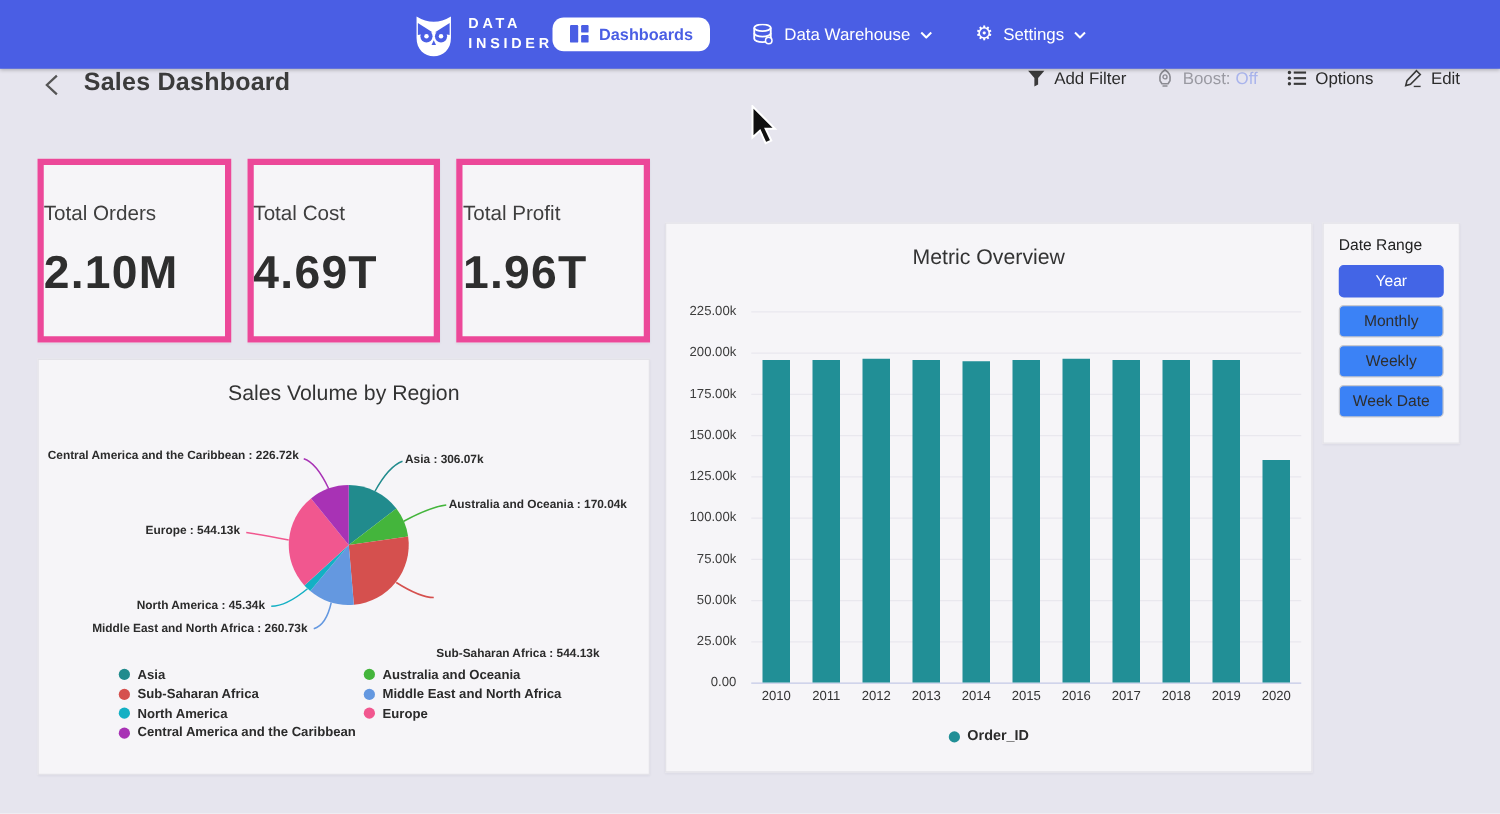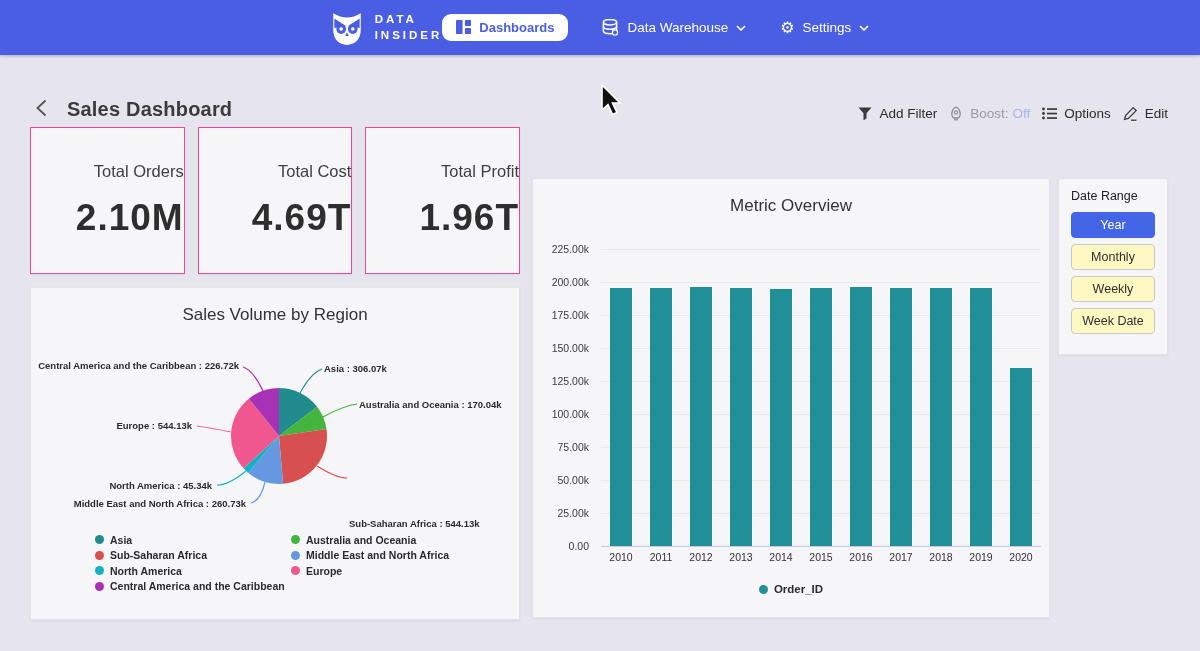--- a/index.html
+++ b/index.html
@@ -15,34 +15,34 @@
   .brand-text { color:#fff; font-size:11.5px; font-weight:bold; letter-spacing:3px; line-height:1.35; }
   .nav-right { display:flex; align-items:center; gap:34px; }
   .nav-pill { display:flex; align-items:center; gap:8px; background:#fff; border:none;
     border-radius:9px; padding:6px 14px; color:#4a5ee4; font-size:13px; font-weight:bold; cursor:pointer;
     font-family:"Liberation Sans",sans-serif; }
   .nav-item { display:flex; align-items:center; gap:8px; color:#fff; font-size:13.5px; cursor:pointer; }
   .gear-glyph { font-size:16px; line-height:1; color:#fff; }
 
   
   .page-header { position:absolute; top:55px; left:0; width:1200px; height:66px;
-    display:flex; align-items:flex-end; padding:0 32px; }
+    display:flex; align-items:flex-start; padding:0 32px; }
   .back-btn { background:none; border:none; cursor:pointer; display:flex; align-items:center; padding:4px; }
   .page-title { font-size:20px; font-weight:bold; color:#3b3b3b; margin-left:16px; letter-spacing:.2px; }
-  .header-actions { margin-left:auto; display:flex; align-items:center; gap:12px; }
+  .header-actions { margin-left:auto; display:flex; align-items:center; gap:24px; }
   .h-action { display:flex; align-items:center; gap:7px; font-size:13.5px; color:#2b2b2b; cursor:pointer; }
   .boost-label { color:#9a9aa2; }
   .boost-state { color:#a9b4ec; }
 
   
   .panel { position:absolute; background:#f6f5f8; border:1px solid #e3e2e8; box-shadow:0 1px 2px rgba(40,40,60,.06); }
 
   .kpi-row { position:absolute; left:30px; top:127px; width:490px; height:147px; display:flex; gap:13px; }
-  .kpi-card { flex:1; background:#f6f5f8; border:1px solid #ec4899; box-shadow:0 1px 2px rgba(40,40,60,.06);
-    display:flex; flex-direction:column; align-items:flex-end; justify-content:center; gap:16px; }
+  .kpi-card { flex:1; background:#f6f5f8; border:5px solid #ec4899; box-shadow:0 1px 2px rgba(40,40,60,.06);
+    display:flex; flex-direction:column; align-items:flex-start; justify-content:center; gap:16px; }
   .kpi-label { font-size:16.5px; font-weight:500; color:#3f3f3f; }
   .kpi-value { font-size:37px; font-weight:bold; color:#2e2e2e; letter-spacing:1px; }
 
   
   .pie-panel { left:30px; top:287px; width:490px; height:333px; }
   .panel-title { font-size:17px; font-weight:500; color:#333; text-align:center; margin-top:17px; }
   .pie-area { position:absolute; inset:0; }
   .pie-svg { position:absolute; left:0; top:0; }
   .callout { position:absolute; font-size:9.5px; font-weight:bold; color:#2b2b2b; white-space:nowrap; transform:translateY(-50%); }
 
@@ -51,21 +51,21 @@
   .legend-col.c1 { width:180px; }
   .legend-item { display:flex; align-items:center; gap:6px; height:15.5px; cursor:pointer; }
   .legend-dot { width:9px; height:9px; border-radius:50%; flex:0 0 auto; }
   .legend-text { font-size:10.5px; font-weight:bold; color:#2b2b2b; white-space:nowrap; }
 
   
   .metric-control { left:532px; top:127px; width:636px; height:41px; background:#f1f0f5;
     display:flex; align-items:center; gap:8px; padding:0 12px; }
   .mc-label { font-size:13px; color:#222; margin-right:6px; }
   .ui-btn { font-family:"Liberation Sans",sans-serif; font-size:12.5px; color:#2e2e2e;
-    background:#fef9c3; border:1px solid #c9c9cd; border-radius:4px; padding:5px 10px; cursor:pointer; }
+    background:#3b82f6; border:1px solid #c9c9cd; border-radius:4px; padding:5px 10px; cursor:pointer; }
   .ui-btn.selected { background:#4365e6; border-color:#4365e6; color:#fff; }
 
   
   .bar-panel { left:532px; top:178px; width:518px; height:440px; }
   .bar-chart { position:absolute; inset:0; }
   .gridline { position:absolute; left:68px; width:440px; height:1px; background:#e9e8ee; }
   .gridline.base { background:#c3c9e6; }
   .ytick { position:absolute; left:0; width:56px; text-align:right; font-size:10.5px; color:#3c3c3c; transform:translateY(-50%); }
   .bar { position:absolute; width:22px; background:#218f96; cursor:pointer; }
   .xtick { position:absolute; top:372px; width:40px; text-align:center; font-size:10.5px; color:#333; }

